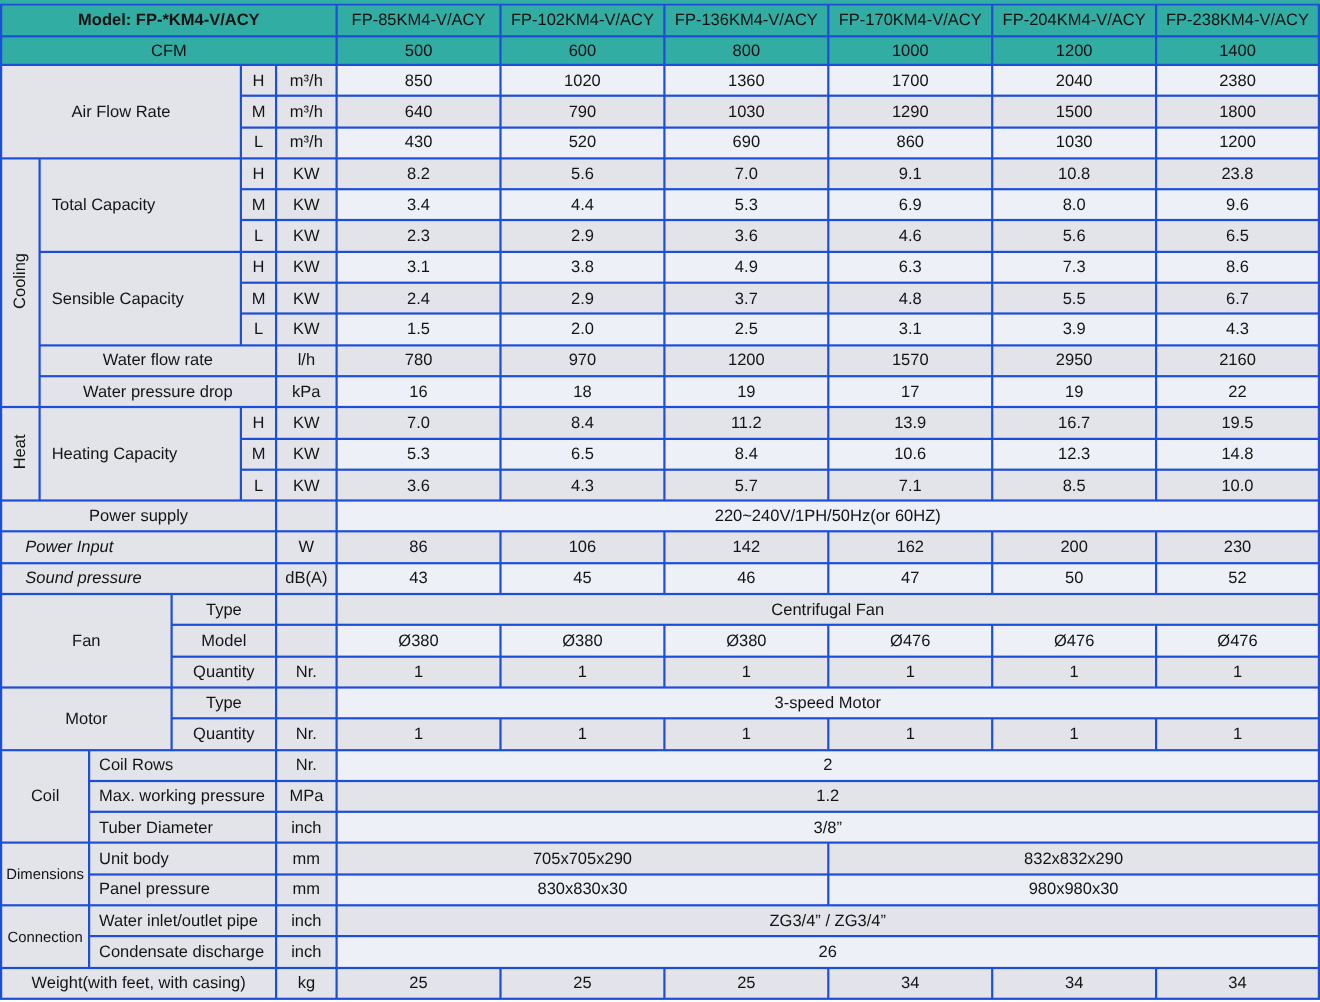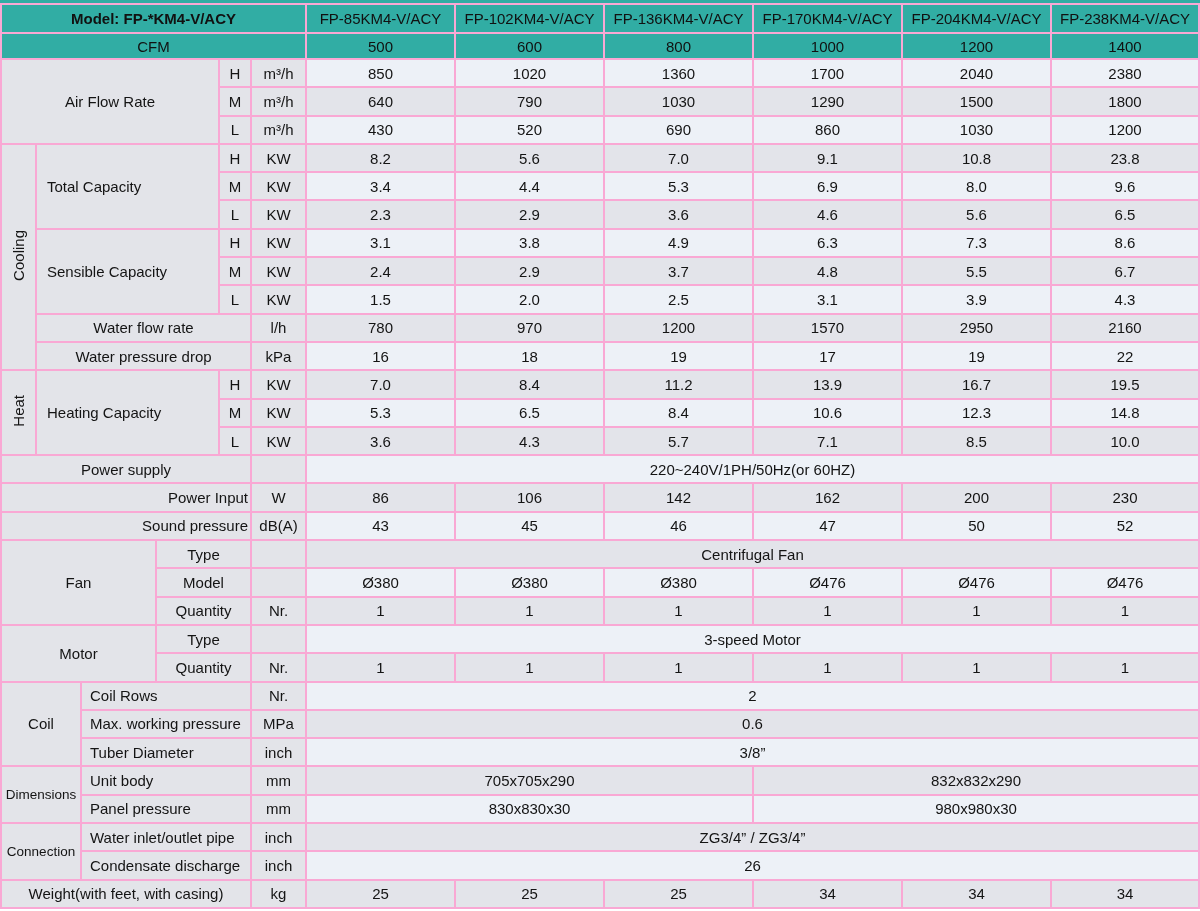--- a/index.html
+++ b/index.html
@@ -1,25 +1,25 @@
 <!DOCTYPE html>
 <html><head>
 <meta charset="utf-8">
 <style>
   html,body{margin:0;padding:0;background:#ffffff;}
   body{width:1200px;height:911px;overflow:hidden;font-family:"Liberation Sans",sans-serif;color:#141414;}
   .topstrip{width:1200px;height:3px;background:#31ada4;}
-  table{width:1200px;height:906px;border-collapse:separate;border-spacing:2px;table-layout:fixed;background:#f9a8d4;}
+  table{width:1200px;height:906px;border-collapse:separate;border-spacing:2px;table-layout:fixed;background:#1d4ed8;}
   td{padding:0 2px;font-size:15px;text-align:center;vertical-align:middle;overflow:hidden;white-space:nowrap;}
   td.th{background:#31ada4;color:#111;}
   td.th.b{font-weight:bold;}
   td.lab{background:#e3e4e9;}
   td.lab.left{text-align:left;padding-left:10px;margin-top:28px;}
   td.lab.left2{text-align:left;padding-left:8px;margin-left:44px;}
-  td.lab.left3{text-align:right;padding-left:42px;}
+  td.lab.left3{text-align:left;padding-left:21px;font-style:italic;}
   tr.odd td.v{background:#edf1f7;}
   tr.even td.v{background:#e3e4ea;}
   td.vert{background:#e3e4e9;}
   td.vert span{writing-mode:vertical-rl;transform:rotate(180deg);display:inline-block;line-height:1;}
   td.small{font-size:13.5px;padding:0;}
 </style>
 </head>
 <body>
 
 <div class="topstrip"></div>
@@ -281,21 +281,21 @@
 
   <tr class="odd">
     <td class="lab" colspan="2" rowspan="3">Coil</td>
     <td class="lab left2" colspan="3">Coil Rows</td>
     <td class="lab">Nr.</td>
     <td class="v" colspan="6">2</td>
   </tr>
   <tr class="even">
     <td class="lab left2" colspan="3">Max. working pressure</td>
     <td class="lab">MPa</td>
-    <td class="v" colspan="6">0.6</td>
+    <td class="v" colspan="6">1.2</td>
   </tr>
   <tr class="odd">
     <td class="lab left2" colspan="3">Tuber Diameter</td>
     <td class="lab">inch</td>
     <td class="v" colspan="6">3/8”</td>
   </tr>
 
   <tr class="even">
     <td class="lab small" colspan="2" rowspan="2">Dimensions</td>
     <td class="lab left2" colspan="3">Unit body</td>

